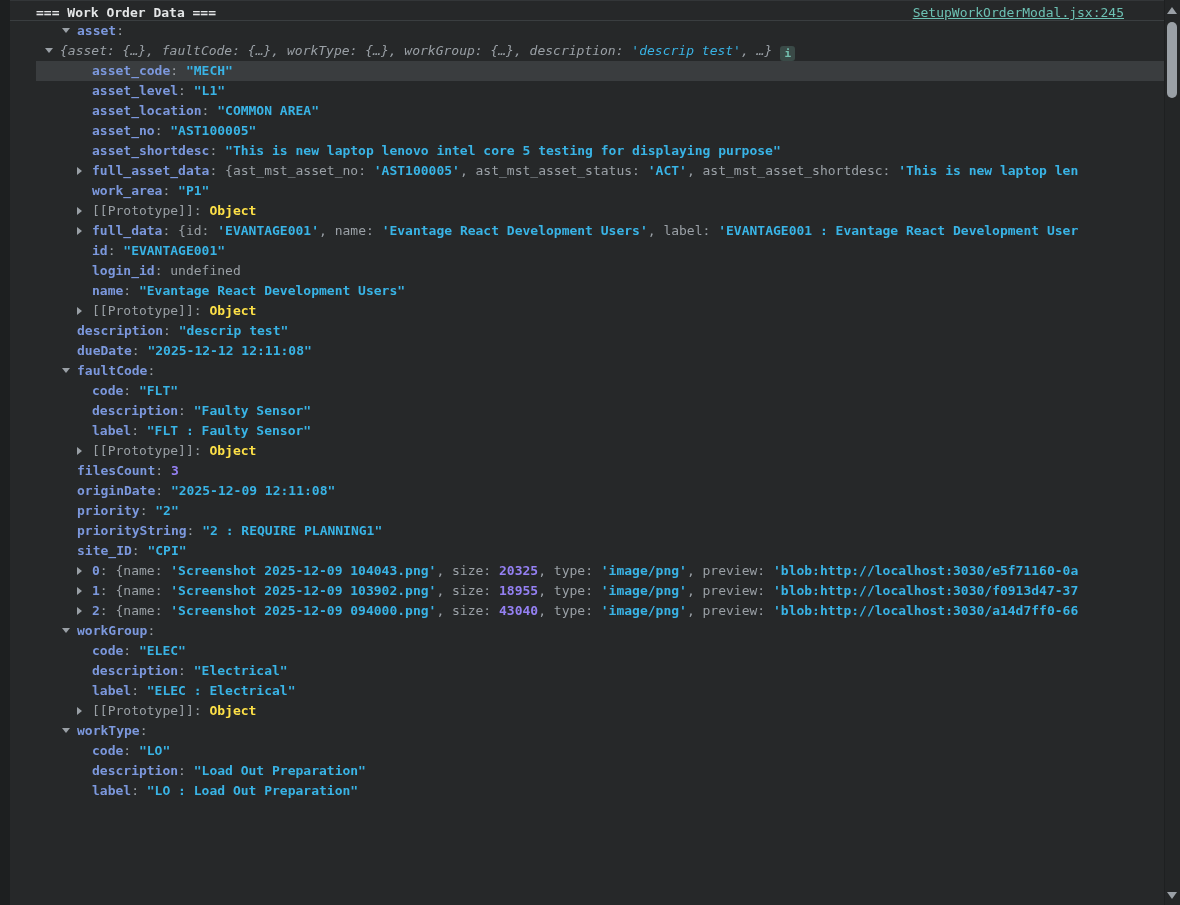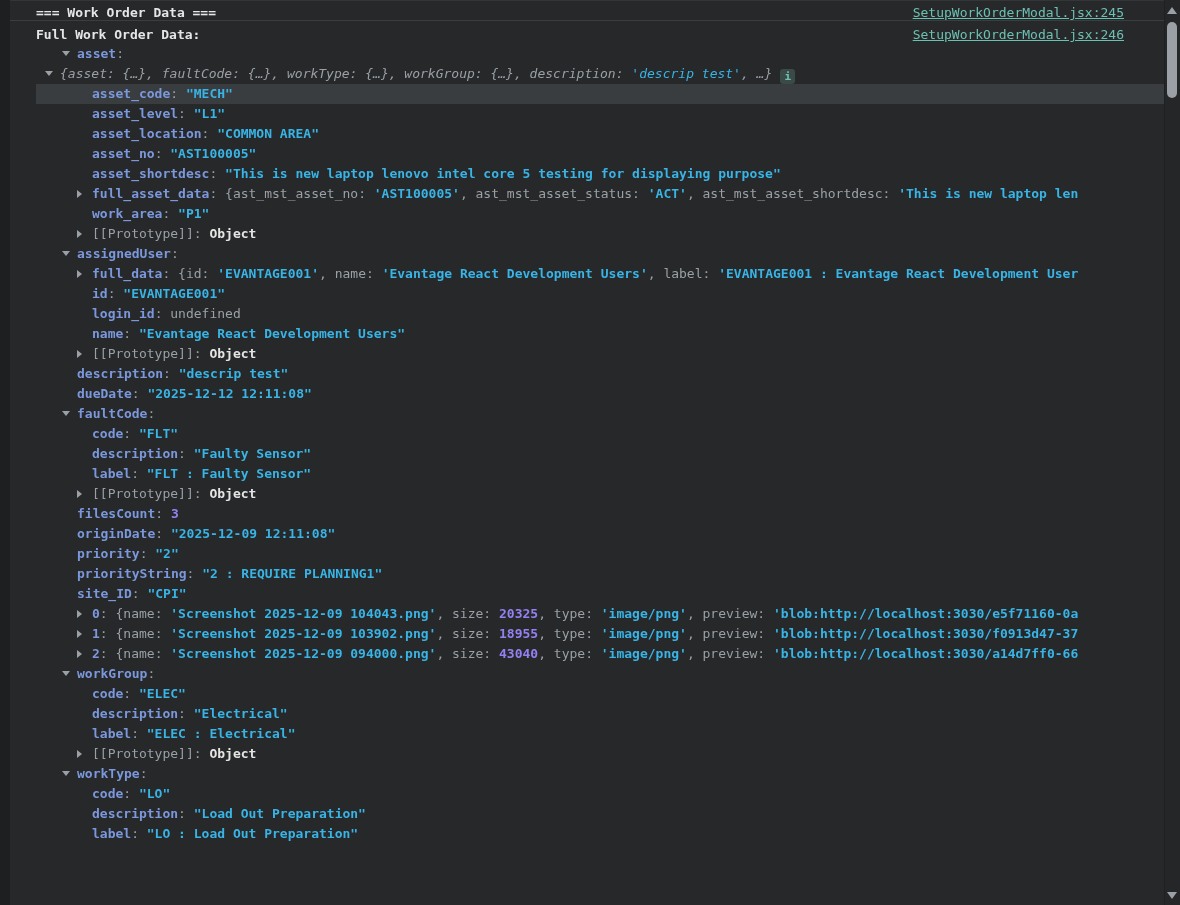--- a/index.html
+++ b/index.html
@@ -29,21 +29,21 @@
       border-left:4px solid transparent; border-right:4px solid transparent;
       border-top:5px solid #9aa0a6; vertical-align:middle; margin-bottom:2px; }
   .arrow.closed::before { content:''; display:inline-block; width:0; height:0;
       border-top:4px solid transparent; border-bottom:4px solid transparent;
       border-left:5px solid #9aa0a6; vertical-align:middle; margin-bottom:2px; }
 
   .c-k  { color:#7c98dd; font-weight:bold; }
   .c-s  { color:#39b4e6; font-weight:bold; }
   .c-n  { color:#9480f2; font-weight:bold; }
   .c-g  { color:#9aa0a6; }
-  .c-w  { color:#e5e5e5; font-weight:bold; }
+  .c-w  { color:#fde047; font-weight:bold; }
   .c-d  { color:#7c98dd; opacity:.6; font-weight:bold; }
   .c-pi { color:#9aa0a6; font-style:italic; }
   .c-ps { color:#39b4e6; font-style:italic; }
 
   .info-badge { display:inline-block; width:15px; height:15px; border-radius:3px;
       background:#3a4a47; color:#74c0b0; font-size:11px; line-height:15px;
       text-align:center; font-weight:bold; font-style:normal; margin-left:8px;
       vertical-align:-2px; cursor:pointer; }
 
   .scrollbar { position:absolute; top:0; right:0; bottom:0; width:16px;
@@ -63,37 +63,32 @@
 <div class="screen">
   <div class="gutter"></div>
 
   <div class="console">
 
     <div class="msg-row first">
       <span class="msg-text">=== Work Order Data ===</span>
       <span class="link">SetupWorkOrderModal.jsx:245</span>
     </div>
 
-    <div class="msg-row second">
-      <span class="msg-text">Full Work Order Data:</span>
-      <span class="link">SetupWorkOrderModal.jsx:246</span>
-    </div>
 
     <div class="tree">
         <div class="trow lvl1 has-arrow"><span class="arrow open"></span><span class="c-k">asset</span><span class="c-g">:</span></div>
         <div class="trow lvl0 has-arrow"><span class="arrow open"></span><span class="c-pi">{asset: {…}, faultCode: {…}, workType: {…}, workGroup: {…}, description: </span><span class="c-ps">'descrip test'</span><span class="c-pi">, …}</span><span class="info-badge">i</span></div>
         <div class="trow lvl2 hl"><span class="c-k">asset_code</span><span class="c-g">: </span><span class="c-s">"MECH"</span></div>
         <div class="trow lvl2"><span class="c-k">asset_level</span><span class="c-g">: </span><span class="c-s">"L1"</span></div>
         <div class="trow lvl2"><span class="c-k">asset_location</span><span class="c-g">: </span><span class="c-s">"COMMON AREA"</span></div>
         <div class="trow lvl2"><span class="c-k">asset_no</span><span class="c-g">: </span><span class="c-s">"AST100005"</span></div>
         <div class="trow lvl2"><span class="c-k">asset_shortdesc</span><span class="c-g">: </span><span class="c-s">"This is new laptop lenovo intel core 5 testing for displaying purpose"</span></div>
         <div class="trow lvl2 has-arrow"><span class="arrow closed"></span><span class="c-k">full_asset_data</span><span class="c-g">: {</span><span class="c-g">ast_mst_asset_no</span><span class="c-g">: </span><span class="c-s">'AST100005'</span><span class="c-g">, </span><span class="c-g">ast_mst_asset_status</span><span class="c-g">: </span><span class="c-s">'ACT'</span><span class="c-g">, </span><span class="c-g">ast_mst_asset_shortdesc</span><span class="c-g">: </span><span class="c-s">'This is new laptop len</span></div>
         <div class="trow lvl2"><span class="c-k">work_area</span><span class="c-g">: </span><span class="c-s">"P1"</span></div>
         <div class="trow lvl2 has-arrow"><span class="arrow closed"></span><span class="c-g">[[Prototype]]</span><span class="c-g">: </span><span class="c-w">Object</span></div>
-        <div class="trow lvl1 has-arrow"><span class="arrow open"></span><span class="c-k">assignedUser</span><span class="c-g">:</span></div>
         <div class="trow lvl2 has-arrow"><span class="arrow closed"></span><span class="c-k">full_data</span><span class="c-g">: {</span><span class="c-g">id</span><span class="c-g">: </span><span class="c-s">'EVANTAGE001'</span><span class="c-g">, </span><span class="c-g">name</span><span class="c-g">: </span><span class="c-s">'Evantage React Development Users'</span><span class="c-g">, </span><span class="c-g">label</span><span class="c-g">: </span><span class="c-s">'EVANTAGE001 : Evantage React Development User</span></div>
         <div class="trow lvl2"><span class="c-k">id</span><span class="c-g">: </span><span class="c-s">"EVANTAGE001"</span></div>
         <div class="trow lvl2"><span class="c-k">login_id</span><span class="c-g">: </span><span class="c-g">undefined</span></div>
         <div class="trow lvl2"><span class="c-k">name</span><span class="c-g">: </span><span class="c-s">"Evantage React Development Users"</span></div>
         <div class="trow lvl2 has-arrow"><span class="arrow closed"></span><span class="c-g">[[Prototype]]</span><span class="c-g">: </span><span class="c-w">Object</span></div>
         <div class="trow lvl1"><span class="c-k">description</span><span class="c-g">: </span><span class="c-s">"descrip test"</span></div>
         <div class="trow lvl1"><span class="c-k">dueDate</span><span class="c-g">: </span><span class="c-s">"2025-12-12 12:11:08"</span></div>
         <div class="trow lvl1 has-arrow"><span class="arrow open"></span><span class="c-k">faultCode</span><span class="c-g">:</span></div>
         <div class="trow lvl2"><span class="c-k">code</span><span class="c-g">: </span><span class="c-s">"FLT"</span></div>
         <div class="trow lvl2"><span class="c-k">description</span><span class="c-g">: </span><span class="c-s">"Faulty Sensor"</span></div>

